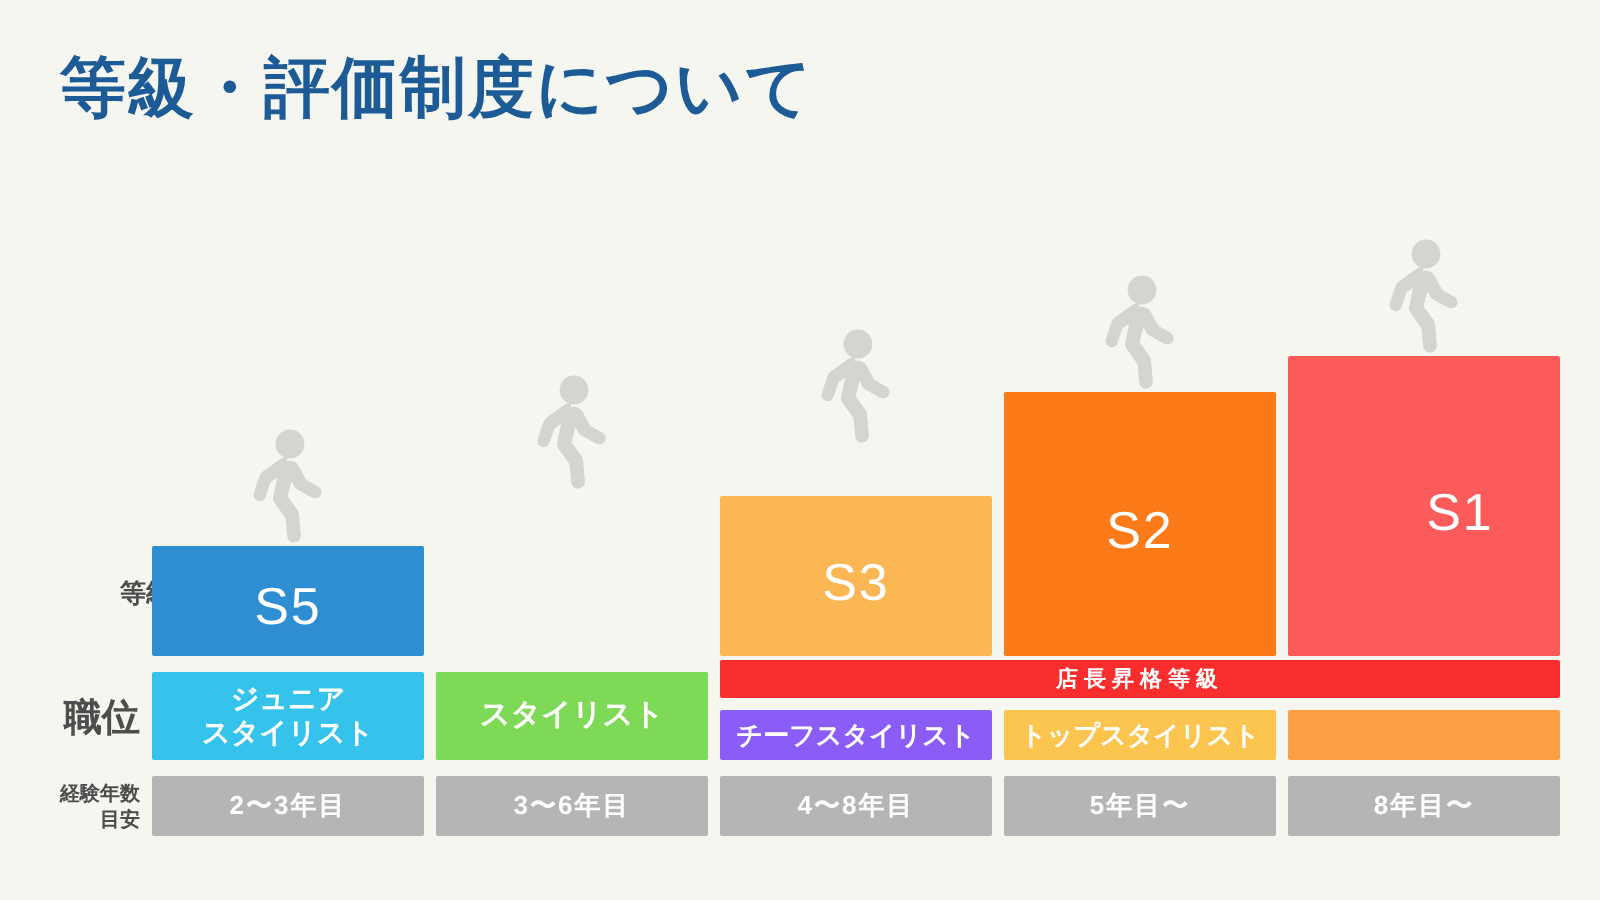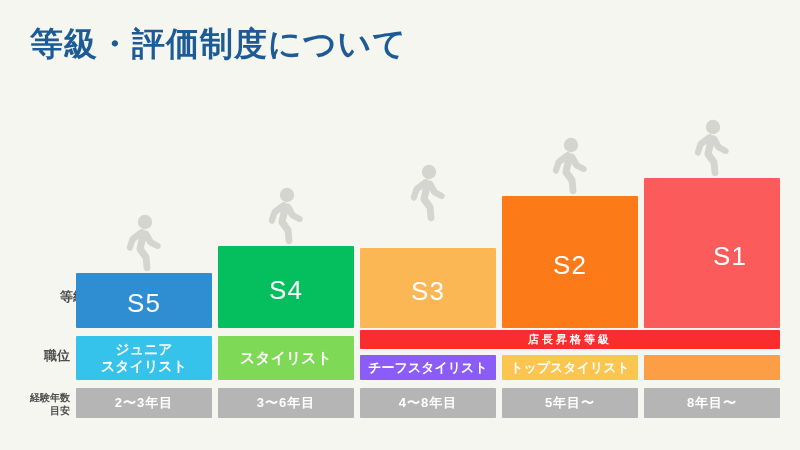--- a/index.html
+++ b/index.html
@@ -18,21 +18,21 @@
     letter-spacing:1px;white-space:nowrap;
   }
 
   
   .rowlabel{
     position:absolute;right:730px;
     color:#4d4d4d;font-weight:bold;text-align:right;
     line-height:1.25;
   }
   .lbl-grade{left:16px;width:70px;top:289px;font-size:13px;}
-  .lbl-post{left:0;width:70px;top:348px;font-size:13px;}
+  .lbl-post{left:0;width:70px;top:348px;font-size:19px;}
   .lbl-years{left:0;width:70px;top:392px;font-size:10px;}
 
   
   .cols{
     position:absolute;left:76px;top:108px;width:704px;height:312px;
     display:flex;gap:6px;
   }
   .col{flex:1 1 0;position:relative;height:100%;}
 
   
@@ -117,23 +117,20 @@
               <div>スタイリスト</div>
             </div>
           </div>
         </div>
         <div class="years-zone">
           <div class="years">2〜3年目</div>
         </div>
       </div>
       <div class="col">
         <div class="bar-zone">
-          <div class="bar" style="height: 82px; background: rgb(5, 190, 93);">
-            <span class="bar-label">S4</span>
-          </div>
           <div class="walker" style="bottom: 82px;">
             <svg viewBox="0 0 46 60" xmlns="http://www.w3.org/2000/svg">
               <circle cx="24" cy="9" r="7.2" fill="#d4d5d0"></circle>
               <path d="M22.5 17.5c2.4-.6 4.6.3 5.7 2.3l3.9 7.1 5.9 3.3c1.8 1 2.3 3 1.3 4.5-1 1.5-2.9 1.8-4.6.9l-6.8-3.7c-.8-.5-1.4-1-1.8-1.8l-1.4-2.6-1.9 7.6 4.6 6.4c.7 1 1 1.7 1.1 2.8l.9 10.2c.2 2-1.2 3.6-3.1 3.8-1.9.2-3.5-1.2-3.7-3.2l-.8-9-5.3-7.3c-.9-1.2-1.2-2.4-.9-3.8l2-9.3-3.4 2.6-2.4 7.1c-.6 1.8-2.3 2.7-3.9 2.1-1.7-.6-2.5-2.4-1.9-4.2l2.7-8.2c.3-.9.8-1.6 1.6-2.2l7.9-5.8c1.2-.9 2.5-1.4 4.3-1.6z" fill="#d4d5d0"></path>
             </svg>
           </div>
         </div>
         <div class="post-zone">
           <div class="post one" style="background: rgb(126, 217, 87);">
             <div>

